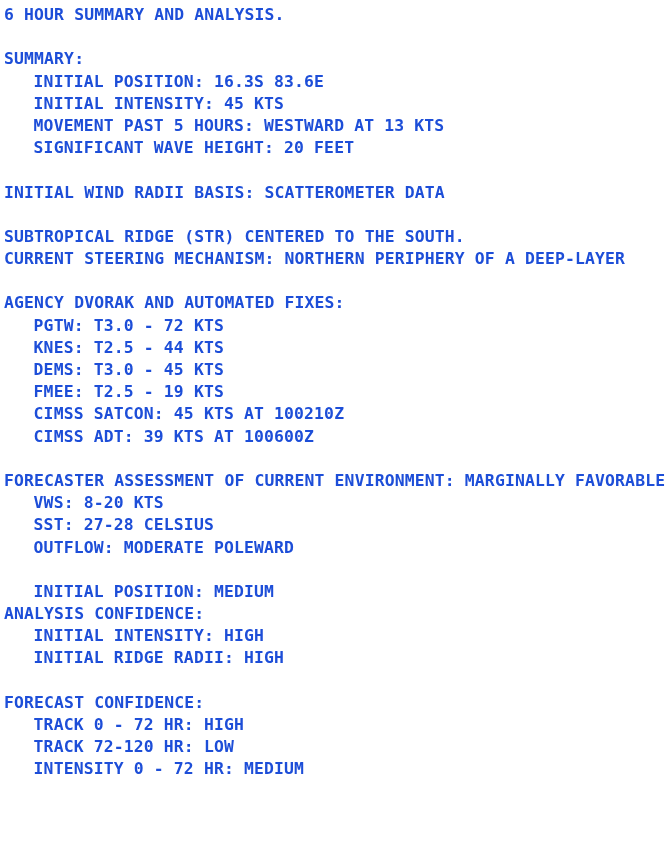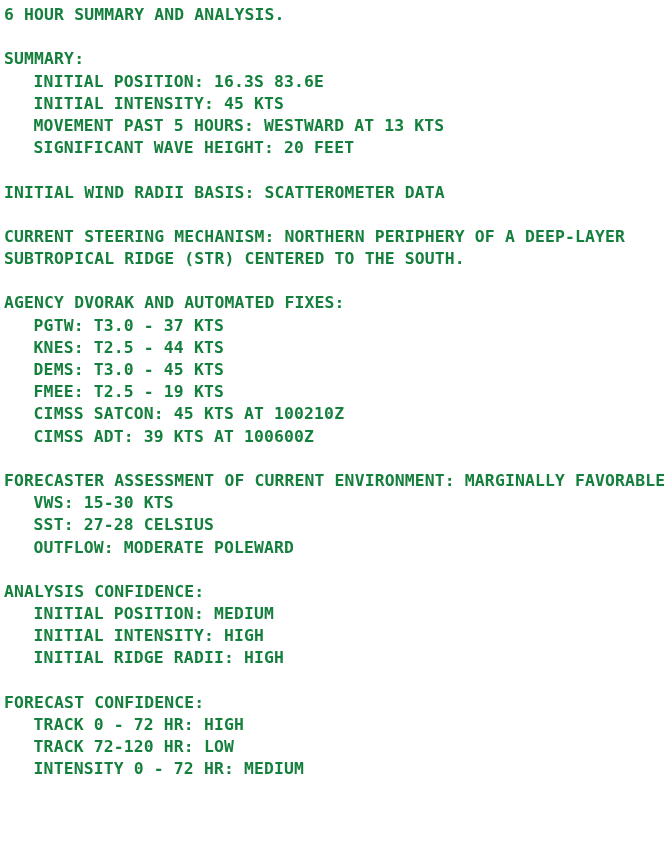--- a/index.html
+++ b/index.html
@@ -5,21 +5,21 @@
   html, body {
     margin: 0;
     padding: 0;
     background: #ffffff;
   }
   .text-area {
     width: 671px;
     height: 780px;
     box-sizing: border-box;
     background: #ffffff;
-    color: #15803d;
+    color: #1d4ed8;
     font-family: "DejaVu Sans Mono", "Liberation Mono", monospace;
     font-weight: bold;
     font-size: 16.4px;
     line-height: 22.2px;
     letter-spacing: 0.15px;
     padding: 4px 0 0 4px;
     overflow: hidden;
     cursor: text;
   }
   .line {
@@ -48,38 +48,38 @@
     <div class="line">6 HOUR SUMMARY AND ANALYSIS.</div>
     <div class="line blank"></div>
     <div class="line">SUMMARY:</div>
     <div class="line indent-1">INITIAL POSITION: 16.3S 83.6E</div>
     <div class="line indent-1">INITIAL INTENSITY: 45 KTS</div>
     <div class="line indent-1">MOVEMENT PAST 5 HOURS: WESTWARD AT 13 KTS</div>
     <div class="line indent-1">SIGNIFICANT WAVE HEIGHT: 20 FEET</div>
     <div class="line blank"></div>
     <div class="line">INITIAL WIND RADII BASIS: SCATTEROMETER DATA</div>
     <div class="line blank"></div>
+    <div class="line">SUBTROPICAL RIDGE (STR) CENTERED TO THE SOUTH.</div>
     <div class="line">CURRENT STEERING MECHANISM: NORTHERN PERIPHERY OF A DEEP-LAYER</div>
-    <div class="line">SUBTROPICAL RIDGE (STR) CENTERED TO THE SOUTH.</div>
     <div class="line blank"></div>
     <div class="line">AGENCY DVORAK AND AUTOMATED FIXES:</div>
-    <div class="line indent-1">PGTW: T3.0 - 37 KTS</div>
+    <div class="line indent-1">PGTW: T3.0 - 72 KTS</div>
     <div class="line indent-1">KNES: T2.5 - 44 KTS</div>
     <div class="line indent-1">DEMS: T3.0 - 45 KTS</div>
     <div class="line indent-1">FMEE: T2.5 - 19 KTS</div>
     <div class="line indent-1">CIMSS SATCON: 45 KTS AT 100210Z</div>
     <div class="line indent-1">CIMSS ADT: 39 KTS AT 100600Z</div>
     <div class="line blank"></div>
     <div class="line">FORECASTER ASSESSMENT OF CURRENT ENVIRONMENT: MARGINALLY FAVORABLE</div>
-    <div class="line indent-1">VWS: 15-30 KTS</div>
+    <div class="line indent-1">VWS: 8-20 KTS</div>
     <div class="line indent-1">SST: 27-28 CELSIUS</div>
     <div class="line indent-1">OUTFLOW: MODERATE POLEWARD</div>
     <div class="line blank"></div>
+    <div class="line indent-1">INITIAL POSITION: MEDIUM</div>
     <div class="line">ANALYSIS CONFIDENCE:</div>
-    <div class="line indent-1">INITIAL POSITION: MEDIUM</div>
     <div class="line indent-1">INITIAL INTENSITY: HIGH</div>
     <div class="line indent-1">INITIAL RIDGE RADII: HIGH</div>
     <div class="line blank"></div>
     <div class="line">FORECAST CONFIDENCE:</div>
     <div class="line indent-1">TRACK 0 - 72 HR: HIGH</div>
     <div class="line indent-1">TRACK 72-120 HR: LOW</div>
     <div class="line indent-1">INTENSITY 0 - 72 HR: MEDIUM</div>
     <div class="line indent-1">INTENSITY 72-120 HR: MEDIUM//<span class="caret"></span></div>
     <div class="line">NNNN</div>
   </div>

